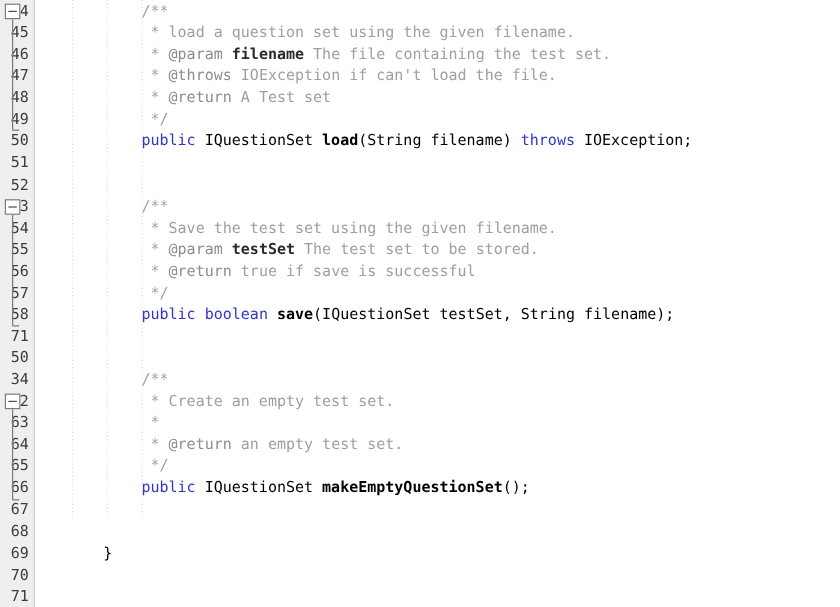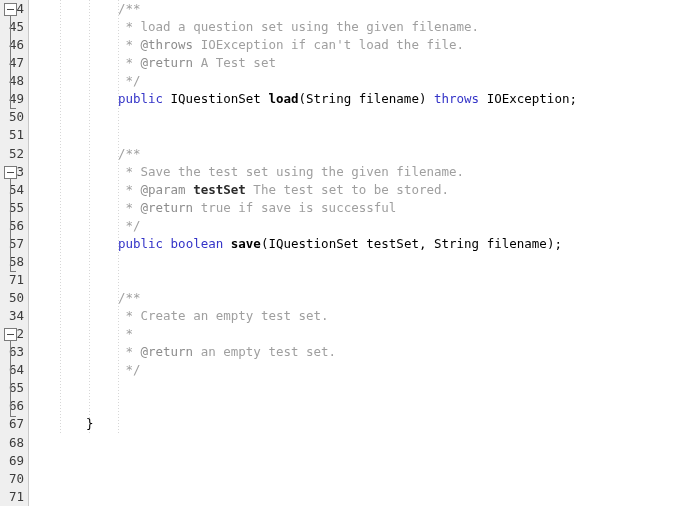--- a/index.html
+++ b/index.html
@@ -151,39 +151,41 @@
 
   <div id="indent-guides">
       <div class="indent-guide" style="left: 60px; top: 0px; height: 433.68px;"></div>
       <div class="indent-guide" style="left: 89px; top: 0px; height: 433.68px;"></div>
       <div class="indent-guide" style="left: 118px; top: 0px; height: 433.68px;"></div>
     </div>
 
   <div class="code-layer" id="code-layer">
       <div class="code-line"><span style="display: inline-block; width: 61.9008px;"></span><span class="tok-comment">/**</span></div>
       <div class="code-line"><span style="display: inline-block; width: 61.9008px;"></span><span class="tok-comment"> * load a question set using the given filename.</span></div>
+      <div class="code-line"><span style="display: inline-block; width: 61.9008px;"></span><span class="tok-comment"> * </span><span class="tok-jdoc-tag">@param</span><span class="tok-comment"> </span><span class="tok-jdoc-param">filename</span><span class="tok-comment"> The file containing the test set.</span></div>
       <div class="code-line"><span style="display: inline-block; width: 61.9008px;"></span><span class="tok-comment"> * </span><span class="tok-jdoc-tag">@throws</span><span class="tok-comment"> IOException if can't load the file.</span></div>
       <div class="code-line"><span style="display: inline-block; width: 61.9008px;"></span><span class="tok-comment"> * </span><span class="tok-jdoc-tag">@return</span><span class="tok-comment"> A Test set</span></div>
       <div class="code-line"><span style="display: inline-block; width: 61.9008px;"></span><span class="tok-comment"> */</span></div>
       <div class="code-line"><span style="display: inline-block; width: 61.9008px;"></span><span class="tok-keyword">public</span><span class="tok-plain"> IQuestionSet </span><span class="tok-method">load</span><span class="tok-plain">(String filename) </span><span class="tok-keyword">throws</span><span class="tok-plain"> IOException;</span></div>
       <div class="code-line">&nbsp;</div>
       <div class="code-line">&nbsp;</div>
       <div class="code-line"><span style="display: inline-block; width: 61.9008px;"></span><span class="tok-comment">/**</span></div>
       <div class="code-line"><span style="display: inline-block; width: 61.9008px;"></span><span class="tok-comment"> * Save the test set using the given filename.</span></div>
       <div class="code-line"><span style="display: inline-block; width: 61.9008px;"></span><span class="tok-comment"> * </span><span class="tok-jdoc-tag">@param</span><span class="tok-comment"> </span><span class="tok-jdoc-param">testSet</span><span class="tok-comment"> The test set to be stored.</span></div>
       <div class="code-line"><span style="display: inline-block; width: 61.9008px;"></span><span class="tok-comment"> * </span><span class="tok-jdoc-tag">@return</span><span class="tok-comment"> true if save is successful</span></div>
       <div class="code-line"><span style="display: inline-block; width: 61.9008px;"></span><span class="tok-comment"> */</span></div>
       <div class="code-line"><span style="display: inline-block; width: 61.9008px;"></span><span class="tok-keyword">public</span><span class="tok-plain"> </span><span class="tok-keyword">boolean</span><span class="tok-plain"> </span><span class="tok-method">save</span><span class="tok-plain">(IQuestionSet testSet, String filename);</span></div>
       <div class="code-line">&nbsp;</div>
       <div class="code-line">&nbsp;</div>
       <div class="code-line"><span style="display: inline-block; width: 61.9008px;"></span><span class="tok-comment">/**</span></div>
       <div class="code-line"><span style="display: inline-block; width: 61.9008px;"></span><span class="tok-comment"> * Create an empty test set.</span></div>
       <div class="code-line"><span style="display: inline-block; width: 61.9008px;"></span><span class="tok-comment"> *</span></div>
       <div class="code-line"><span style="display: inline-block; width: 61.9008px;"></span><span class="tok-comment"> * </span><span class="tok-jdoc-tag">@return</span><span class="tok-comment"> an empty test set.</span></div>
       <div class="code-line"><span style="display: inline-block; width: 61.9008px;"></span><span class="tok-comment"> */</span></div>
+      <div class="code-line"><span style="display: inline-block; width: 61.9008px;"></span><span class="tok-keyword">public</span><span class="tok-plain"> IQuestionSet </span><span class="tok-method">makeEmptyQuestionSet</span><span class="tok-plain">();</span></div>
       <div class="code-line">&nbsp;</div>
       <div class="code-line">&nbsp;</div>
       <div class="code-line"><span style="display: inline-block; width: 0px;"></span><span class="tok-plain">    }</span></div>
       <div class="code-line">&nbsp;</div>
     </div>
 
   <div class="gutter"></div>
   <div class="gutter-border"></div>
   <div class="foldstrip"></div>
 

